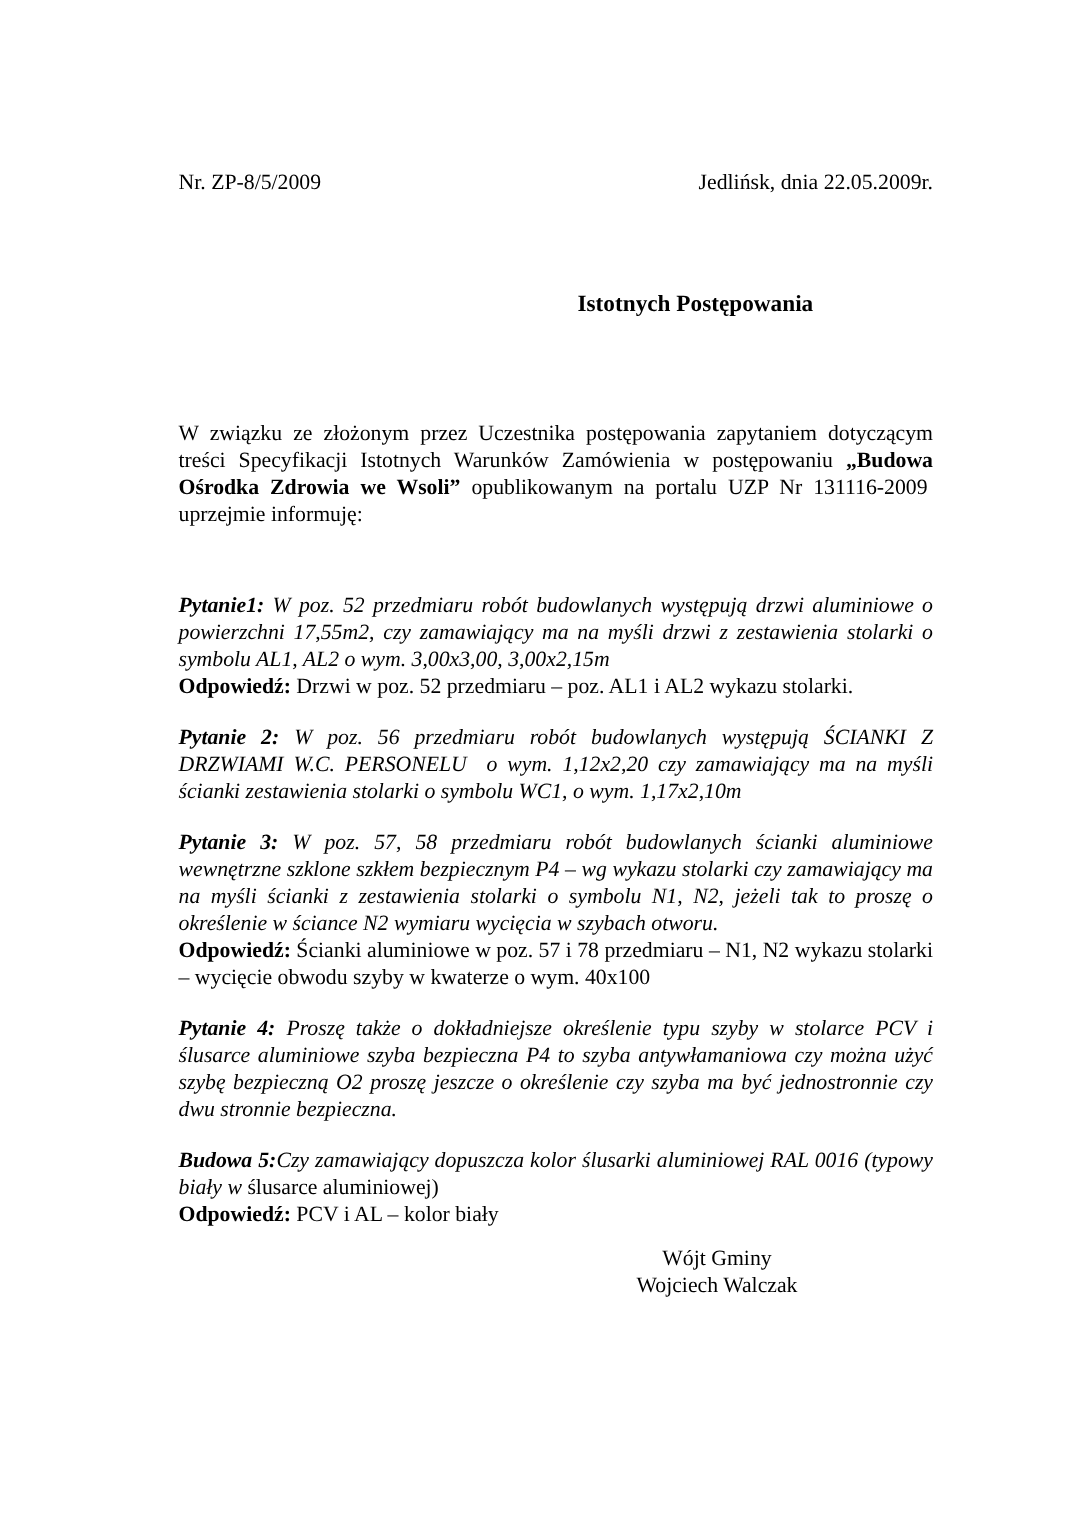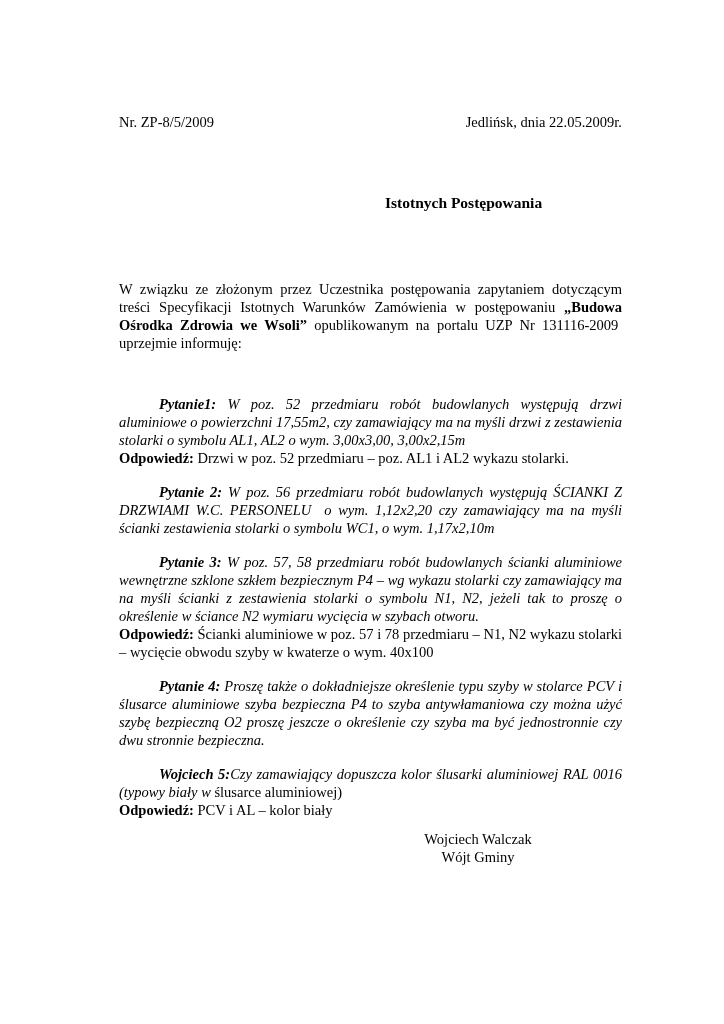--- a/index.html
+++ b/index.html
@@ -30,21 +30,21 @@
     font-size: 15.5px;
   }
   .intro {
     margin: 68px 0 0 0;
     text-align: justify;
   }
   .intro .b { font-weight: bold; }
   .qa-block { margin-top: 16px; }
   .qa-block.first { margin-top: 43px; }
   p.q, p.a { margin: 0; text-align: justify; }
-  .q-label { font-weight: bold; font-style: italic; margin-left: 40px; }
+  .q-label { font-weight: bold; font-style: italic; }
   .q-label.no-bold { font-weight: bold; }
   .q-text { font-style: italic; }
   .q-suffix { font-style: normal; }
   .a-label { font-weight: bold; }
   .signature {
     margin-top: 11px;
     margin-left: 249px;
     width: 220px;
     text-align: center;
   }
@@ -75,22 +75,22 @@
   <div class="qa-block">
     <p class="q"><span class="q-label">Pytanie 3:</span><span class="q-text"> W poz. 57, 58 przedmiaru robót budowlanych ścianki aluminiowe wewnętrzne szklone szkłem bezpiecznym P4 – wg wykazu stolarki czy zamawiający ma na myśli ścianki z zestawienia stolarki o symbolu N1, N2, jeżeli tak to proszę o określenie w ściance N2 wymiaru wycięcia w szybach otworu.</span><span class="q-suffix"></span></p>
     <p class="a"><span class="a-label">Odpowiedź:</span><span class="a-text"> Ścianki aluminiowe w poz. 57 i 78 przedmiaru – N1, N2 wykazu stolarki – wycięcie obwodu szyby w kwaterze o wym. 40x100</span></p>
   </div>
 
   <div class="qa-block">
     <p class="q"><span class="q-label">Pytanie 4:</span><span class="q-text"> Proszę także o dokładniejsze określenie typu szyby w stolarce PCV i ślusarce aluminiowe szyba bezpieczna P4 to szyba antywłamaniowa czy można użyć szybę bezpieczną O2 proszę jeszcze o określenie czy szyba ma być jednostronnie czy dwu stronnie bezpieczna.</span><span class="q-suffix"></span></p>
   </div>
 
   <div class="qa-block">
-    <p class="q"><span class="q-label">Wojciech 5:</span><span class="q-text">Czy zamawiający dopuszcza kolor ślusarki aluminiowej RAL 0016 (typowy biały w</span><span class="q-suffix"> ślusarce aluminiowej)</span></p>
+    <p class="q"><span class="q-label">Budowa 5:</span><span class="q-text">Czy zamawiający dopuszcza kolor ślusarki aluminiowej RAL 0016 (typowy biały w</span><span class="q-suffix"> ślusarce aluminiowej)</span></p>
     <p class="a"><span class="a-label">Odpowiedź:</span><span class="a-text"> PCV i AL – kolor biały</span></p>
   </div>
 
   <div class="signature">
+    <div>Wójt Gminy</div>
     <div>Wojciech Walczak</div>
-    <div>Wójt Gminy</div>
   </div>
 
 </div>
 
 </body></html>

